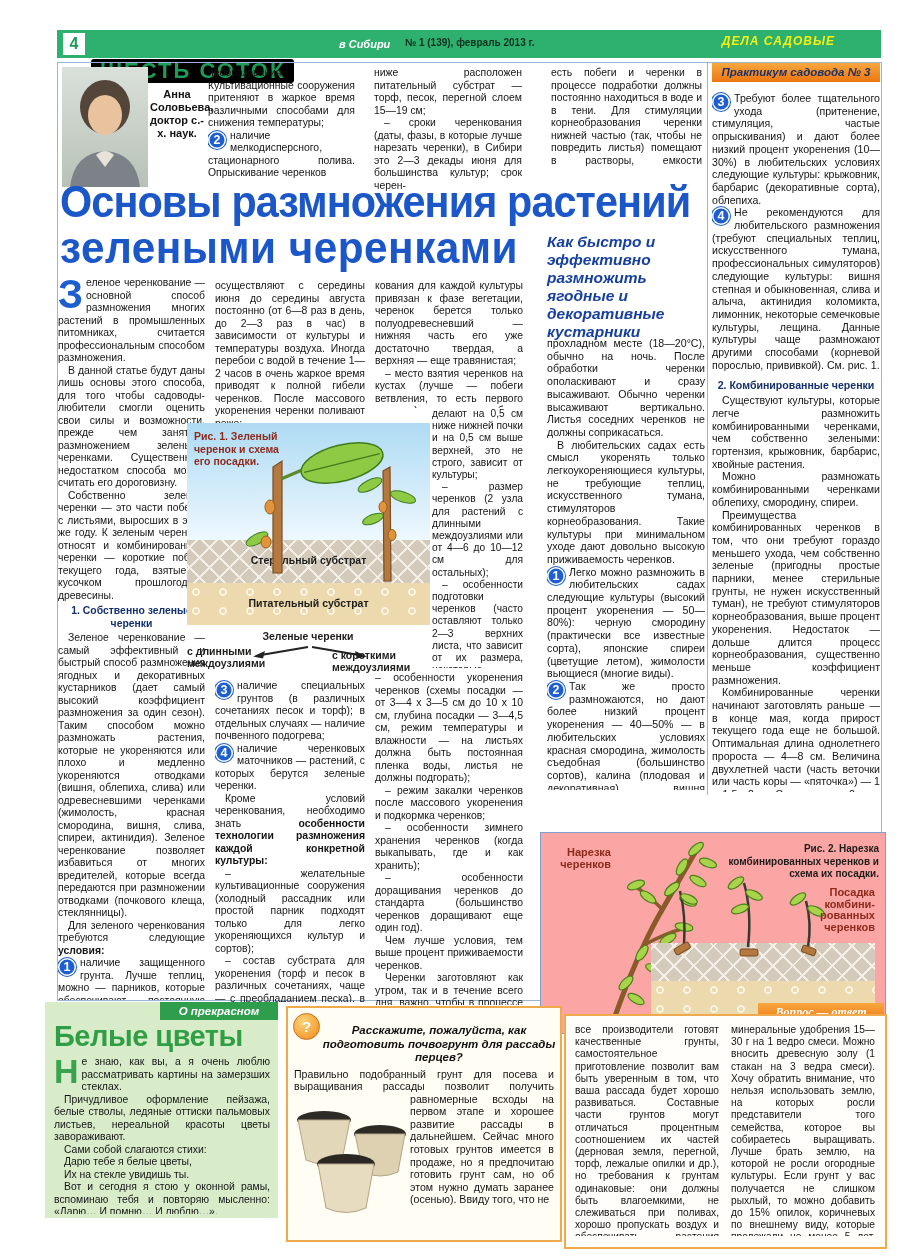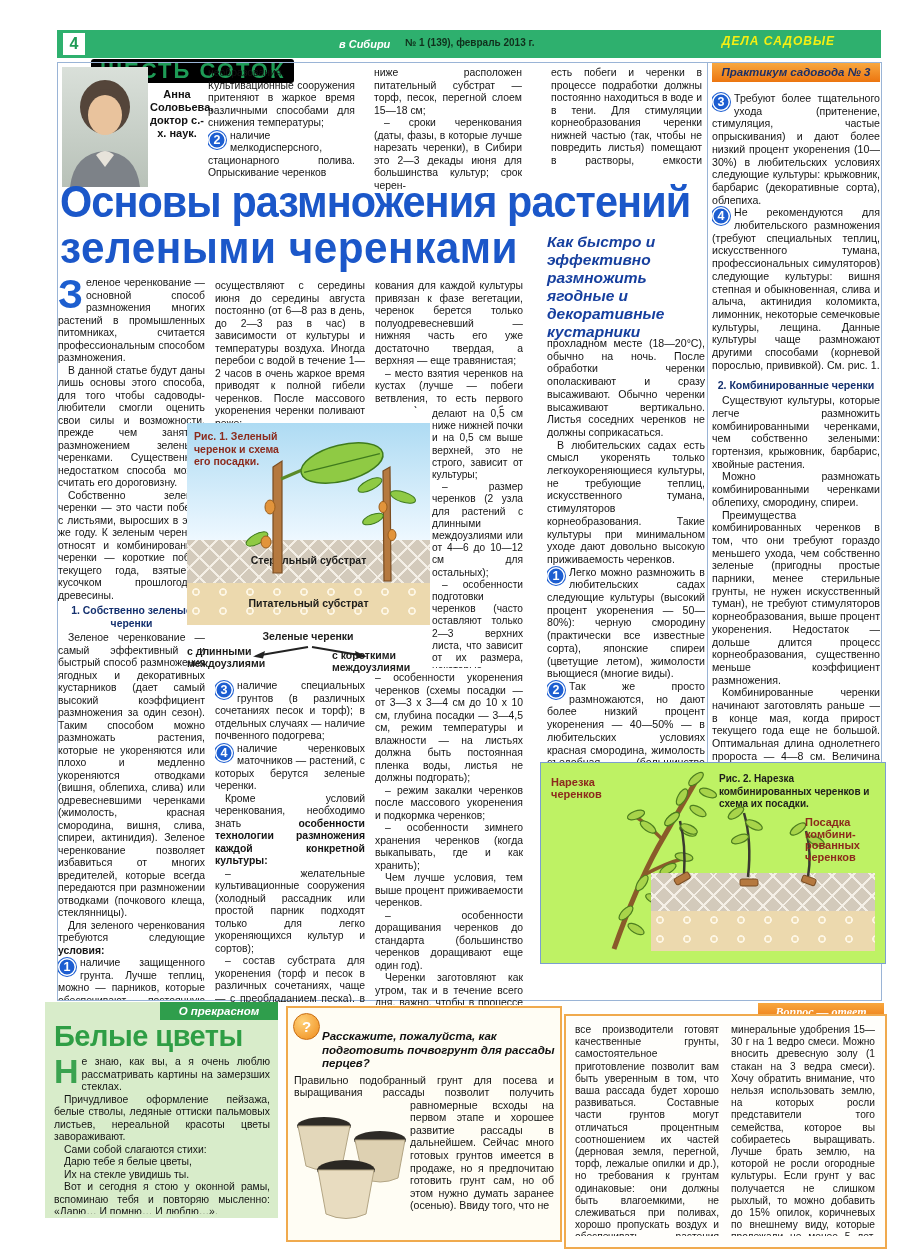--- a/index.html
+++ b/index.html
@@ -58,34 +58,34 @@
                       repeating-linear-gradient(-45deg,transparent 0 12px,#f4efe6 12px 14px);}
   .band-nutrient{position:absolute;left:0;top:160px;width:100%;height:42px;background:#ecd9ae;
      background-image:radial-gradient(circle at 9px 9px, transparent 2px, #fdf6e4 2.5px 3.5px, transparent 4.2px);
      background-size:27px 19px;}
   .figcap{color:#8c2a1c;font-weight:bold;font-size:10.5px;line-height:12.5px;}
   .soil-label{position:absolute;width:100%;text-align:center;font-weight:bold;font-size:10.5px;color:#1d1d1b;}
   .figlabel{font-weight:bold;font-size:10.5px;line-height:11.5px;color:#1d1d1b;}
   .maroon{color:#8c2a1c;}
 
   
-  .fig2{left:540px;top:762px;width:344px;height:200px;border:1px solid #7c9fd0;background:#bef264;}
+  .fig2{left:540px;top:832px;width:344px;height:200px;border:1px solid #7c9fd0;background:#fca5a5;text-align:right;}
   .fig2 .band-sterile{left:110px;top:110px;width:224px;height:38px;}
   .fig2 .band-nutrient{left:110px;top:148px;width:224px;height:40px;}
 
   
   .poem{left:45px;top:1002px;width:233px;height:216px;background:#d8ecca;}
   .poem-title{color:#2f9e45;font-weight:800;font-size:29px;letter-spacing:-.5px;}
   .poem .dropcap{color:#3aa34f;font-size:34px;line-height:27px;}
   .qa{left:286px;top:1006px;width:272px;height:232px;border:2px solid #f0aa4e;background:#fffdf4;}
   .q-icon{position:absolute;left:5px;top:5px;width:25px;height:25px;border-radius:50%;
           background:radial-gradient(circle at 35% 30%,#ffd27a,#ef8b1a);border:1px solid #c86c10;
           color:#fff;font-weight:bold;font-size:15px;text-align:center;line-height:25px;}
-  .question{margin:22px 4px 3px 34px;font-weight:bold;font-style:italic;font-size:11.5px;
-            line-height:13.5px;color:#111;text-align:left;}
+  .question{margin:16px 4px 3px 34px;font-weight:bold;font-style:italic;font-size:11.5px;
+            line-height:13.5px;color:#111;text-align:center;}
   .answerbox{left:564px;top:1014px;width:319px;height:231px;border:2px solid #f0aa4e;background:#fffefb;}
   .acols{display:flex;gap:12px;padding:8px 9px;}
   .acol{width:144px;font-size:10.2px;line-height:12.2px;text-align:justify;color:#141414;
         height:212px;overflow:hidden;}
   .pots-float{float:left;width:116px;height:152px;
               shape-outside:polygon(0 34px,116px 34px,116px 152px,0 152px);}
 </style>
 </head>
 <body>
 
@@ -122,21 +122,21 @@
   <div class="abs authname" style="left:150px;top:88px;width:54px;">
     <span>Анна Соловьева,</span>
     <span>доктор с.-х. наук.</span>
   </div>
 
   <div class="abs bt" style="left:208px;top:67px;width:147px;height:128px;">
     <p class="ni">необразования. Культивационные сооружения притеняют в жаркое время различными способами для снижения температуры;</p>
     <p class="ni"><span class="numc">2</span><span>наличие мелкодисперсного, стационарного полива. Опрыскивание черенков</span></p>
   </div>
   <div class="abs bt" style="left:374px;top:67px;width:148px;height:128px;">
-    <p class="ni">ниже расположен питательный субстрат — торф, песок, перегной слоем 15—18 см;</p>
+    <p class="ni">ниже расположен питательный субстрат — торф, песок, перегной слоем 15—19 см;</p>
     <p>– сроки черенкования (даты, фазы, в которые лучше нарезать черенки), в Сибири это 2—3 декады июня для большинства культур; срок черен-</p>
   </div>
   <div class="abs bt" style="left:551px;top:67px;width:151px;height:100px;">
     <p class="ni">есть побеги и черенки в процессе подработки должны постоянно находиться в воде и в тени. Для стимуляции корнеобразования черенки нижней частью (так, чтобы не повредить листья) помещают в растворы, емкости размещают в</p>
   </div>
 
   <div class="abs hl hl1" style="left:60px;top:176px;">Основы размножения растений</div>
   <div class="abs hl hl2" style="left:60px;top:222px;">зелеными черенками</div>
 
   <div class="abs standfirst" style="left:547px;top:233px;width:125px;">Как быстро и эффективно размножить ягодные и декоративные кустарники</div>
@@ -216,25 +216,25 @@
 
   <div class="abs bt" style="left:215px;top:680px;width:150px;height:322px;">
     <p class="ni"><span class="numc">3</span><span>наличие специальных грунтов (в различных сочетаниях песок и торф); в отдельных случаях — наличие почвенного подогрева;</span></p>
     <p class="ni"><span class="numc">4</span><span>наличие черенковых маточников — растений, с которых берутся зеленые черенки.</span></p>
     <p><span>Кроме условий черенкования, необходимо знать </span><b>особенности технологии размножения каждой конкретной культуры:</b></p>
     <p>– желательные культивационные сооружения (холодный рассадник или простой парник подходят только для легко укореняющихся культур и сортов);</p>
     <p>– состав субстрата для укоренения (торф и песок в различных сочетаниях, чаще — с преобладанием песка), в который погружается черенок; стерильный субстрат насыпают слоем не менее 6—10 см,</p>
   </div>
 
   <div class="abs bt" style="left:375px;top:672px;width:148px;height:333px;">
-    <p class="ni">– особенности укоренения черенков (схемы посадки — от 3—3 х 3—4 см до 10 х 10 см, глубина посадки — 3—4,5 см, режим температуры и влажности — на листьях должна быть постоянная пленка воды, листья не должны подгорать);</p>
+    <p class="ni">– особенности укоренения черенков (схемы посадки — от 3—4 х 3—5 см до 10 х 10 см, глубина посадки — 3—4,5 см, режим температуры и влажности — на листьях должна быть постоянная пленка воды, листья не должны подгорать);</p>
     <p>– режим закалки черенков после массового укоренения и подкормка черенков;</p>
     <p>– особенности зимнего хранения черенков (когда выкапывать, где и как хранить);</p>
+    <p>– особенности доращивания черенков до стандарта (большинство черенков доращивают еще один год).</p>
     <p>Чем лучше условия, тем выше процент приживаемости черенков.</p>
-    <p>– особенности доращивания черенков до стандарта (большинство черенков доращивают еще один год).</p>
     <p>Черенки заготовляют как утром, так и в течение всего дня, важно, чтобы в процессе нарезки они никогда не пересыхали и не подвядали, то</p>
   </div>
 
   <div class="abs bt" style="left:547px;top:337px;width:158px;height:453px;font-size:10.6px;line-height:12.7px;">
     <p class="ni">прохладном месте (18—20°С), обычно на ночь. После обработки черенки ополаскивают и сразу высаживают. Обычно черенки высаживают вертикально. Листья соседних черенков не должны соприкасаться.</p>
     <p>В любительских садах есть смысл укоренять только легкоукореняющиеся культуры, не требующие теплиц, искусственного тумана, стимуляторов корнеобразования. Такие культуры при минимальном уходе дают довольно высокую приживаемость черенков.</p>
     <p class="ni"><span class="numc">1</span><span>Легко можно размножить в любительских садах следующие культуры (высокий процент укоренения — 50—80%): черную смородину (практически все известные сорта), японские спиреи (цветущие летом), жимолости вьющиеся (многие виды).</span></p>
     <p class="ni"><span class="numc">2</span><span>Так же просто размножаются, но дают более низкий процент укоренения — 40—50% — в любительских условиях красная смородина, жимолость съедобная (большинство сортов), калина (плодовая и декоративная), вишня песчаная, видовые спиреи (цветущие весной белыми цветками), гортензии (древовидная и метельчатая), клематисы (многие сорта), розы и шиповник.</span></p>
   </div>
 

